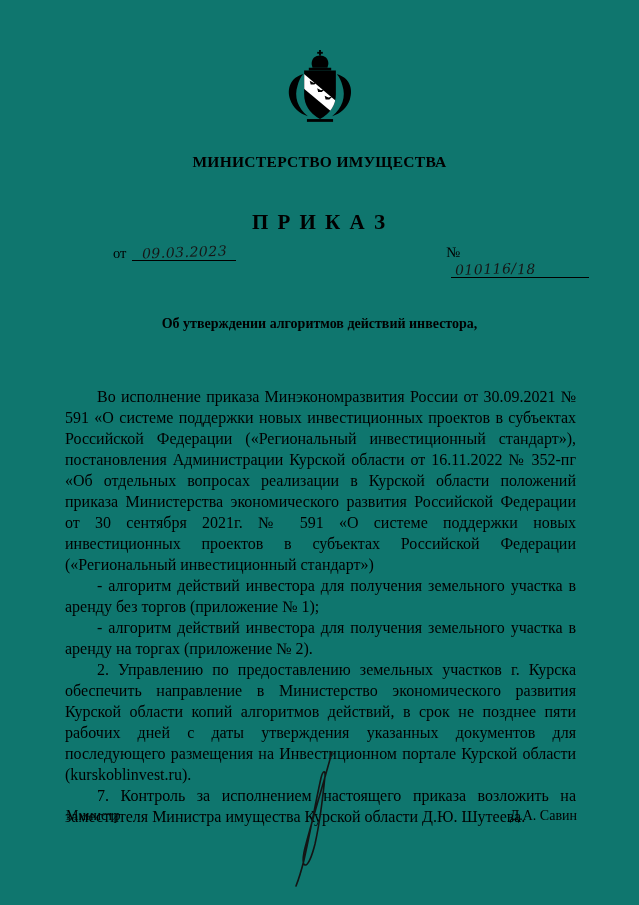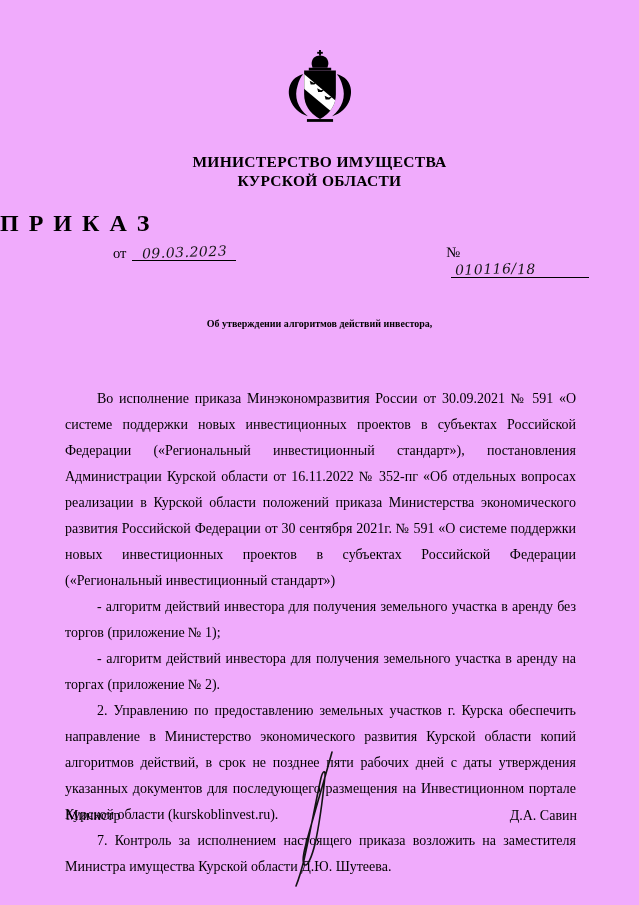--- a/index.html
+++ b/index.html
@@ -1,59 +1,59 @@
 <!DOCTYPE html>
 <html><head>
 <meta charset="utf-8">
 <style>
   * { box-sizing: border-box; }
   html, body { margin: 0; padding: 0; background: #ffffff; }
   .page {
     position: relative;
     width: 639px;
     height: 905px;
-    background: #f0abfc;
+    background: #0f766e;
     font-family: "Liberation Serif", "DejaVu Serif", serif;
     color: #000;
     overflow: hidden;
   }
   .emblem { position: absolute; left: 50%; top: 50px; transform: translateX(-50%); }
   .ministry {
     position: absolute; top: 152px; left: 0; width: 100%;
     text-align: center; font-weight: 700; font-size: 15.5px; line-height: 19px;
     letter-spacing: 0.3px;
   }
   .doctype {
     position: absolute; top: 210px; left: 0; width: 100%;
-    text-align: left; font-weight: 700; font-size: 24px; letter-spacing: 2px;
+    text-align: center; font-weight: 700; font-size: 21px; letter-spacing: 2px;
   }
   .reqline { position: absolute; top: 244px; left: 65px; right: 62px; height: 24px; font-size: 14.5px; margin-left: 48px; }
   .blank {
     display: inline-block; position: relative;
     border-bottom: 1px solid #000; height: 17px; vertical-align: -3px;
   }
   .date-blank { width: 104px; margin-left: 6px; }
   .num-wrap { position: absolute; left: 333px; top: 0; }
   .num-blank { width: 138px; margin-left: 5px; }
   .hw {
     position: absolute; bottom: 0; white-space: nowrap;
     font-family: "DejaVu Serif", serif; font-style: italic;
     font-size: 14px; color: #161616; transform: rotate(-2deg);
     letter-spacing: 0.5px;
   }
   .hw-date { left: 10px; }
   .hw-num1 { left: 4px; }
   .hw-num2 { left: 66px; }
   .title {
     position: absolute; top: 315px; left: 0; width: 100%;
-    text-align: center; font-weight: 700; font-size: 10px; line-height: 18.5px;
+    text-align: center; font-weight: 700; font-size: 14px; line-height: 18.5px;
   }
   .bodytext {
     position: absolute; top: 386px; left: 65px; width: 511px;
-    font-size: 14px; line-height: 26px; text-align: justify;
+    font-size: 16px; line-height: 21px; text-align: justify;
   }
   .bodytext p { margin: 0; }
   .indent { text-indent: 32px; }
   .noindent { text-indent: 0; }
   .signline {
     position: absolute; top: 808px; left: 66px; right: 62px;
     display: flex; justify-content: space-between; font-size: 14px;
   }
   .signature { position: absolute; left: 278px; top: 748px; }
 </style>
@@ -83,21 +83,20 @@
       <g fill="#000">
         <path d="M27 33 l4 2 4 -1 -3 3 -4 0 z"></path>
         <path d="M35 41 l4 2 4 -1 -3 3 -4 0 z"></path>
         <path d="M43 49 l4 2 4 -1 -3 3 -4 0 z"></path>
       </g>
     </g>
   </svg>
 
   <div class="ministry">
     <div>МИНИСТЕРСТВО ИМУЩЕСТВА</div>
-    <div>КУРСКОЙ ОБЛАСТИ</div>
   </div>
 
   <div class="doctype">П Р И К А З</div>
 
   <div class="reqline">
     <span>от</span><span class="blank date-blank"><span class="hw hw-date">09.03.2023</span></span>
     <span class="num-wrap">
       <span>№</span><span class="blank num-blank"><span class="hw hw-num1">010116/</span><span class="hw hw-num2">18</span></span>
     </span>
   </div>

